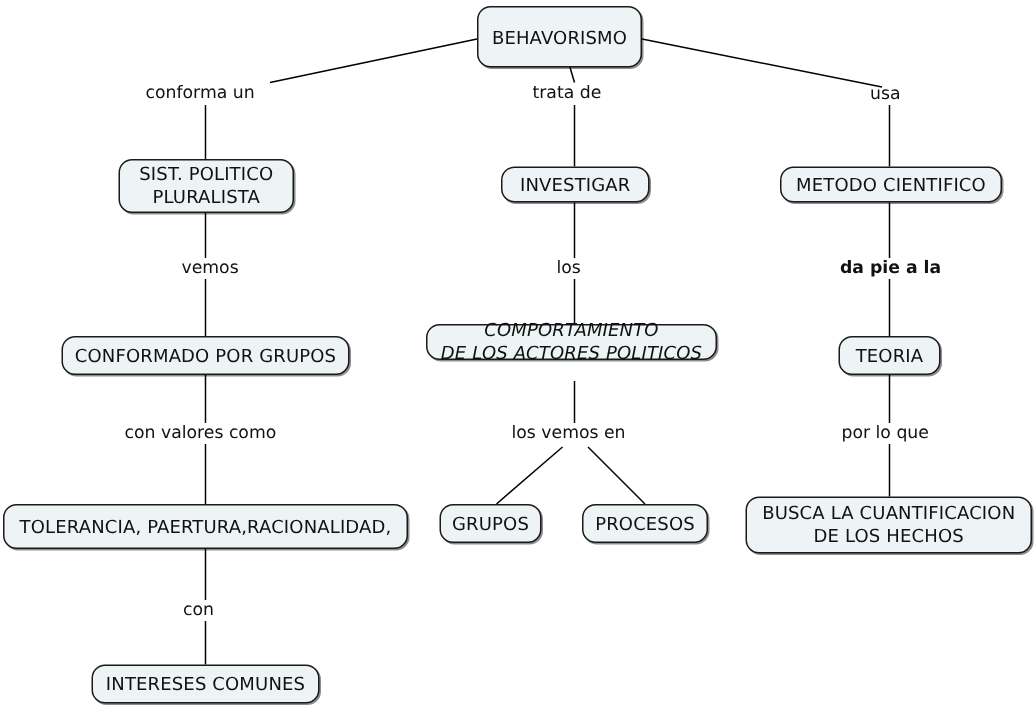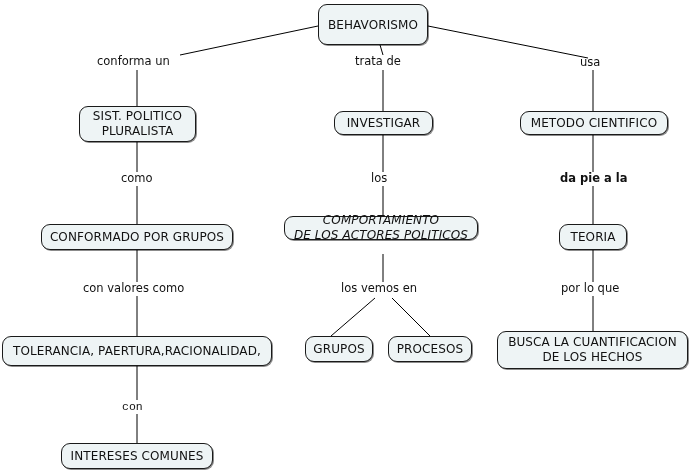--- a/index.html
+++ b/index.html
@@ -111,42 +111,42 @@
 
   <div class="node" style="left:41px; top:224px; width:192px; height:26px;">CONFORMADO POR GRUPOS</div>
 
   <div class="node two-line" style="left:284px; top:216px; width:194px; height:24px;font-style:italic;">COMPORTAMIENTO
 DE LOS ACTORES POLITICOS</div>
 
   <div class="node" style="left:559px; top:224px; width:68px; height:26px;text-align:center;">TEORIA</div>
 
   <div class="node" style="left:2px; top:336px; width:270px; height:30px;">TOLERANCIA, PAERTURA,RACIONALIDAD,</div>
 
-  <div class="node" style="left:305px; top:336px; width:68px; height:26px;">GRUPOS</div>
+  <div class="node" style="left:293px; top:336px; width:68px; height:26px;">GRUPOS</div>
 
   <div class="node" style="left:388px; top:336px; width:84px; height:26px;">PROCESOS</div>
 
   <div class="node" style="left:61px; top:443px; width:152px; height:26px;">INTERESES COMUNES</div>
 
   <div class="node two-line" style="left:497px; top:331px; width:191px; height:38px;">BUSCA LA CUANTIFICACION
 DE LOS HECHOS</div>
 
   <div class="link-label" style="left:97px; top:55px; width:80px;">conforma un</div>
 
   <div class="link-label" style="left:355px; top:55px; width:56px;">trata de</div>
 
   <div class="link-label" style="left:580px; top:56px; width:28px;">usa</div>
 
-  <div class="link-label" style="left:121px; top:172px; width:32px;">como</div>
+  <div class="link-label" style="left:121px; top:172px; width:32px;">vemos</div>
 
   <div class="link-label" style="left:371px; top:172px; width:24px;">los</div>
 
   <div class="link-label" style="left:560px; top:172px; width:66px;font-weight:bold;">da pie a la</div>
 
   <div class="link-label" style="left:83px; top:282px; width:108px;">con valores como</div>
 
   <div class="link-label" style="left:341px; top:282px; width:84px;">los vemos en</div>
 
   <div class="link-label" style="left:561px; top:282px; width:64px;">por lo que</div>
 
-  <div class="link-label" style="left:122px; top:400px; width:30px;font-family:Liberation Mono, monospace;">con</div>
+  <div class="link-label" style="left:122px; top:400px; width:30px;">con</div>
 
 </div>
 
 </body></html>

